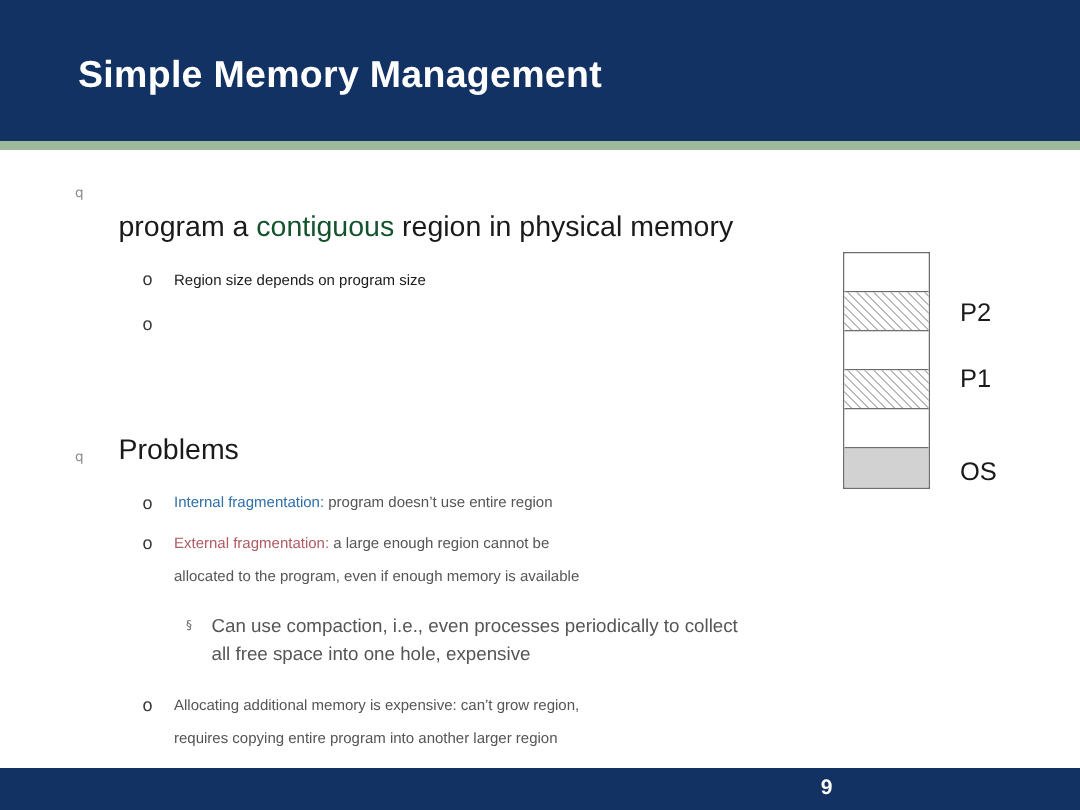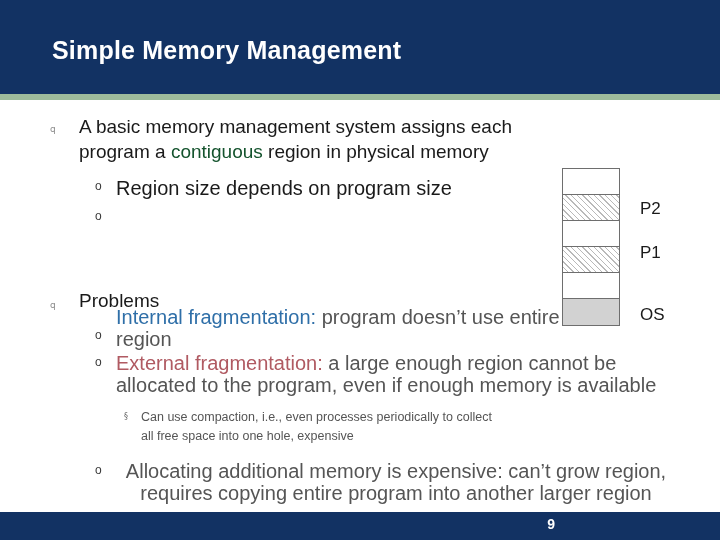--- a/index.html
+++ b/index.html
@@ -53,21 +53,21 @@
     color: #8a8a8a;
   }
   .lvl1 {
     position: absolute;
     font-size: 19px;
     color: #1a1a1a;
     line-height: 25px;
   }
   .lvl2 {
     position: absolute;
-    font-size: 20px;
+    font-size: 10px;
     color: #1a1a1a;
     line-height: 22px;
   }
   .lvl2.gray {
     color: #555555;
   }
   .lvl3 {
     position: absolute;
     font-size: 12.5px;
     color: #555555;
@@ -153,21 +153,21 @@
 <body>
 
 <div class="slide">
 
   <div class="title-band"></div>
   <div class="title-text">Simple Memory Management</div>
   <div class="title-rule"></div>
 
   <div class="bullet-q" style="left:50px; top:124px;">q</div>
   <div class="lvl1" style="left:79px; top:114px; width:470px;">
-    <span>A basic memory management system assigns each</span><br>
+    <br>
     <span>program a </span><span class="hl-red">contiguous</span><span> region in physical memory</span>
   </div>
 
   <div class="sub-o" style="left:95px; top:179px;">o</div>
   <div class="lvl2" style="left:116px; top:177px;">Region size depends on program size</div>
 
   <div class="sub-o" style="left:95px; top:209px;">o</div>
 
   <div class="mem">
     <div class="mem-row empty"></div>
@@ -178,38 +178,38 @@
     <div class="mem-row solid"></div>
   </div>
   <div class="mem-label" style="left:640px; top:199px;">P2</div>
   <div class="mem-label" style="left:640px; top:243px;text-align:right;">P1</div>
   <div class="mem-label" style="left:640px; top:305px;">OS</div>
 
   <div class="bullet-q" style="left:50px; top:300px;">q</div>
   <div class="lvl1" style="left:79px; top:288px;">Problems</div>
 
   <div class="sub-o" style="left:95px; top:328px;">o</div>
-  <div class="lvl2 gray" style="left:116px; top:306px;">
+  <div class="lvl2 gray" style="left:116px; top:325px;">
     <span class="hl-blue">Internal fragmentation:</span><span> program doesn’t use entire region</span>
   </div>
 
   <div class="sub-o" style="left:95px; top:355px;">o</div>
   <div class="lvl2 gray" style="left:116px; top:352px; width:560px;">
     <span class="hl-rose">External fragmentation:</span><span> a large enough region cannot be</span><br>
     <span>allocated to the program, even if enough memory is available</span>
   </div>
 
   <div class="sub-sq" style="left:124px; top:412px;">§</div>
   <div class="lvl3" style="left:141px; top:408px; width:530px;">
     <span>Can use compaction, i.e., even processes periodically to collect</span><br>
     <span>all free space into one hole, expensive</span>
   </div>
 
   <div class="sub-o" style="left:95px; top:463px;">o</div>
-  <div class="lvl2 gray" style="left:116px; top:460px; width:560px;text-align:center;">
+  <div class="lvl2 gray" style="left:116px; top:460px; width:560px;">
     <span>Allocating additional memory is expensive: can’t grow region,</span><br>
     <span>requires copying entire program into another larger region</span>
   </div>
 
   <div class="footer-band"></div>
   <div class="page-num">9</div>
 
 </div>
 
 </body></html>

